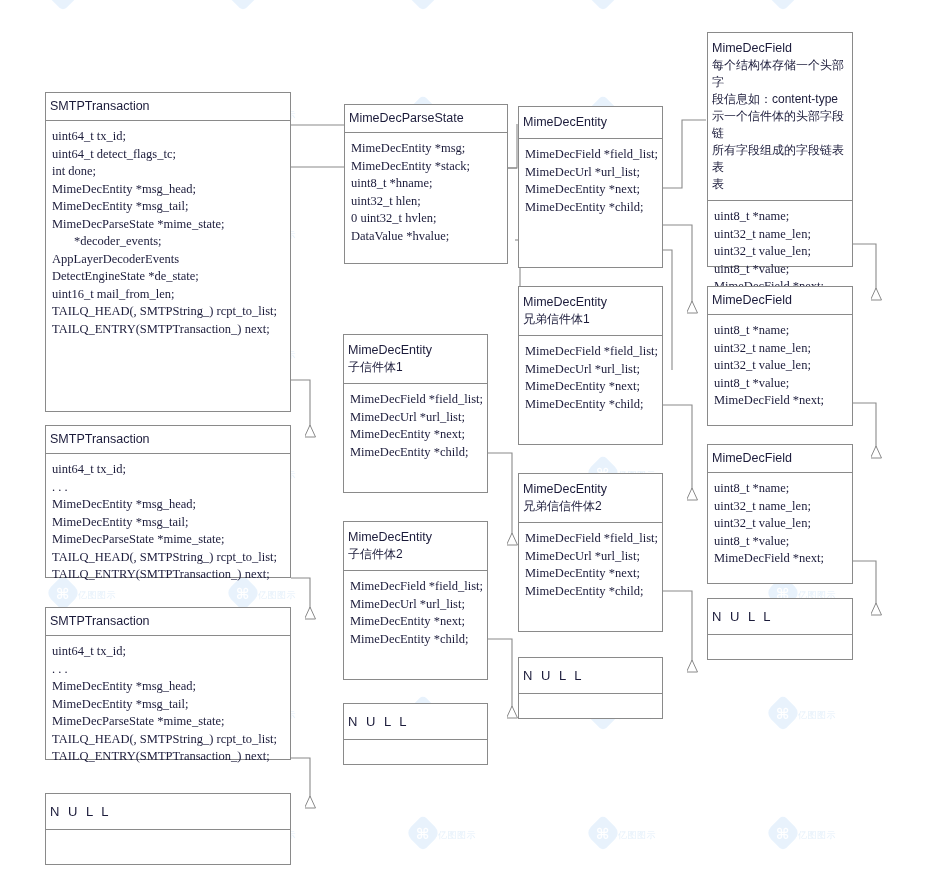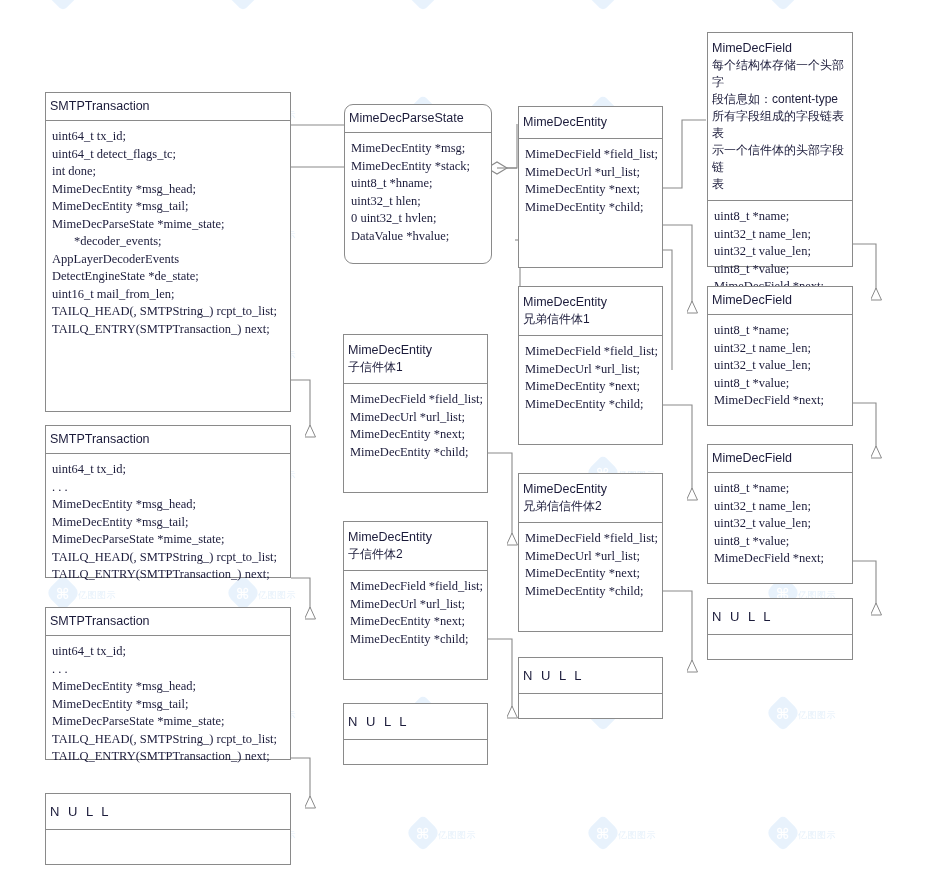--- a/index.html
+++ b/index.html
@@ -400,21 +400,21 @@
         <div class="ln">TAILQ_HEAD(, SMTPString_) rcpt_to_list;</div>
         <div class="ln">TAILQ_ENTRY(SMTPTransaction_) next;</div>
       </div>
   </div>
 
   <div class="box null" style="left:45px;top:793px;width:246px;height:72px;">
     <div class="hdr">N U L L</div>
     <div class="body"></div>
   </div>
 
-  <div class="box" style="left:344px;top:104px;width:148px;height:160px;border-radius:9px;">
+  <div class="box" style="left:344px;top:104px;width:164px;height:160px;">
     <div class="hdr">MimeDecParseState</div>
     <div class="body">
         <div class="ln">MimeDecEntity *msg;</div>
         <div class="ln">MimeDecEntity *stack;</div>
         <div class="ln">uint8_t *hname;</div>
         <div class="ln">uint32_t hlen;</div>
         <div class="ln">0 uint32_t hvlen;</div>
         <div class="ln">DataValue *hvalue;</div>
       </div>
   </div>
@@ -492,22 +492,22 @@
     <div class="hdr">N U L L</div>
     <div class="body"></div>
   </div>
 
   <div class="box" style="left:707px;top:32px;width:146px;height:235px;">
     <div class="hdr tall">
       <span>MimeDecField</span>
       <span class="cn">
           <div class="ln">每个结构体存储一个头部字</div>
           <div class="ln">段信息如：content-type</div>
+          <div class="ln">示一个信件体的头部字段链</div>
           <div class="ln">所有字段组成的字段链表表</div>
-          <div class="ln">示一个信件体的头部字段链</div>
           <div class="ln">表</div>
         </span>
     </div>
     <div class="body">
         <div class="ln">uint8_t *name;</div>
         <div class="ln">uint32_t name_len;</div>
         <div class="ln">uint32_t value_len;</div>
         <div class="ln">uint8_t *value;</div>
         <div class="ln">MimeDecField *next;</div>
       </div>

